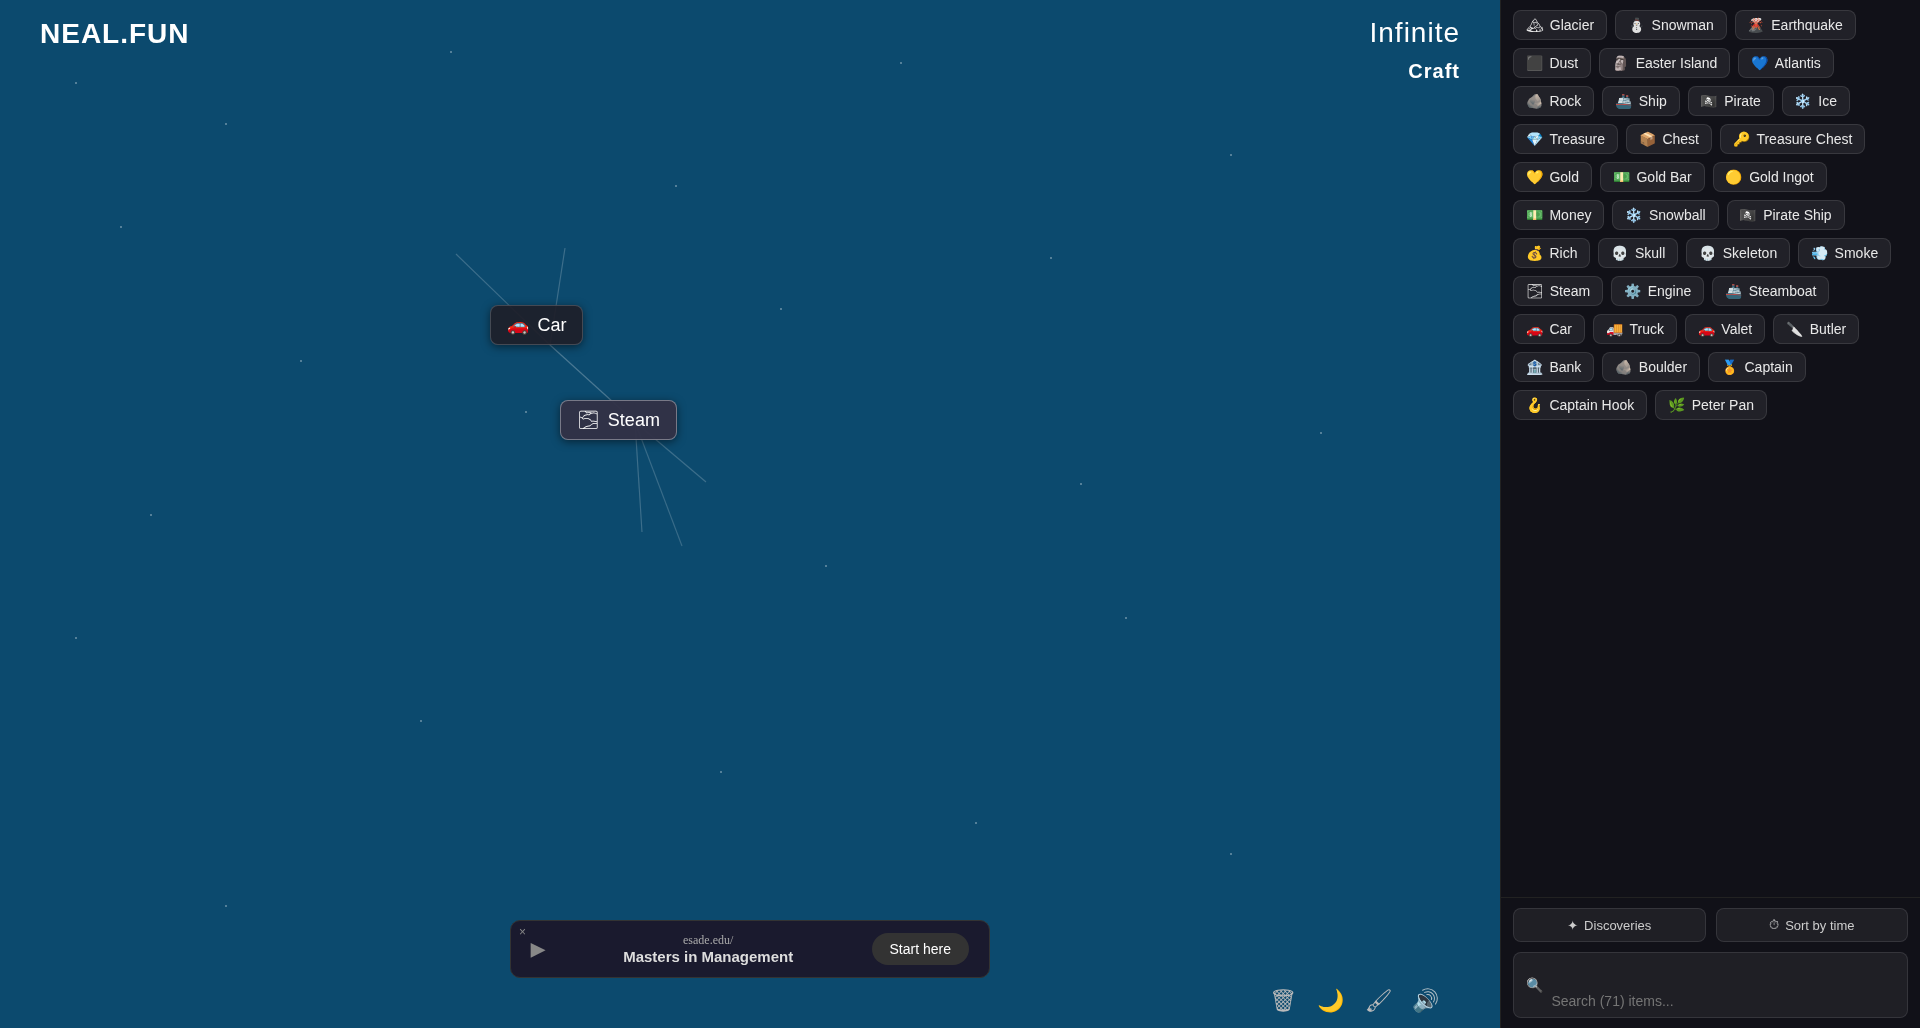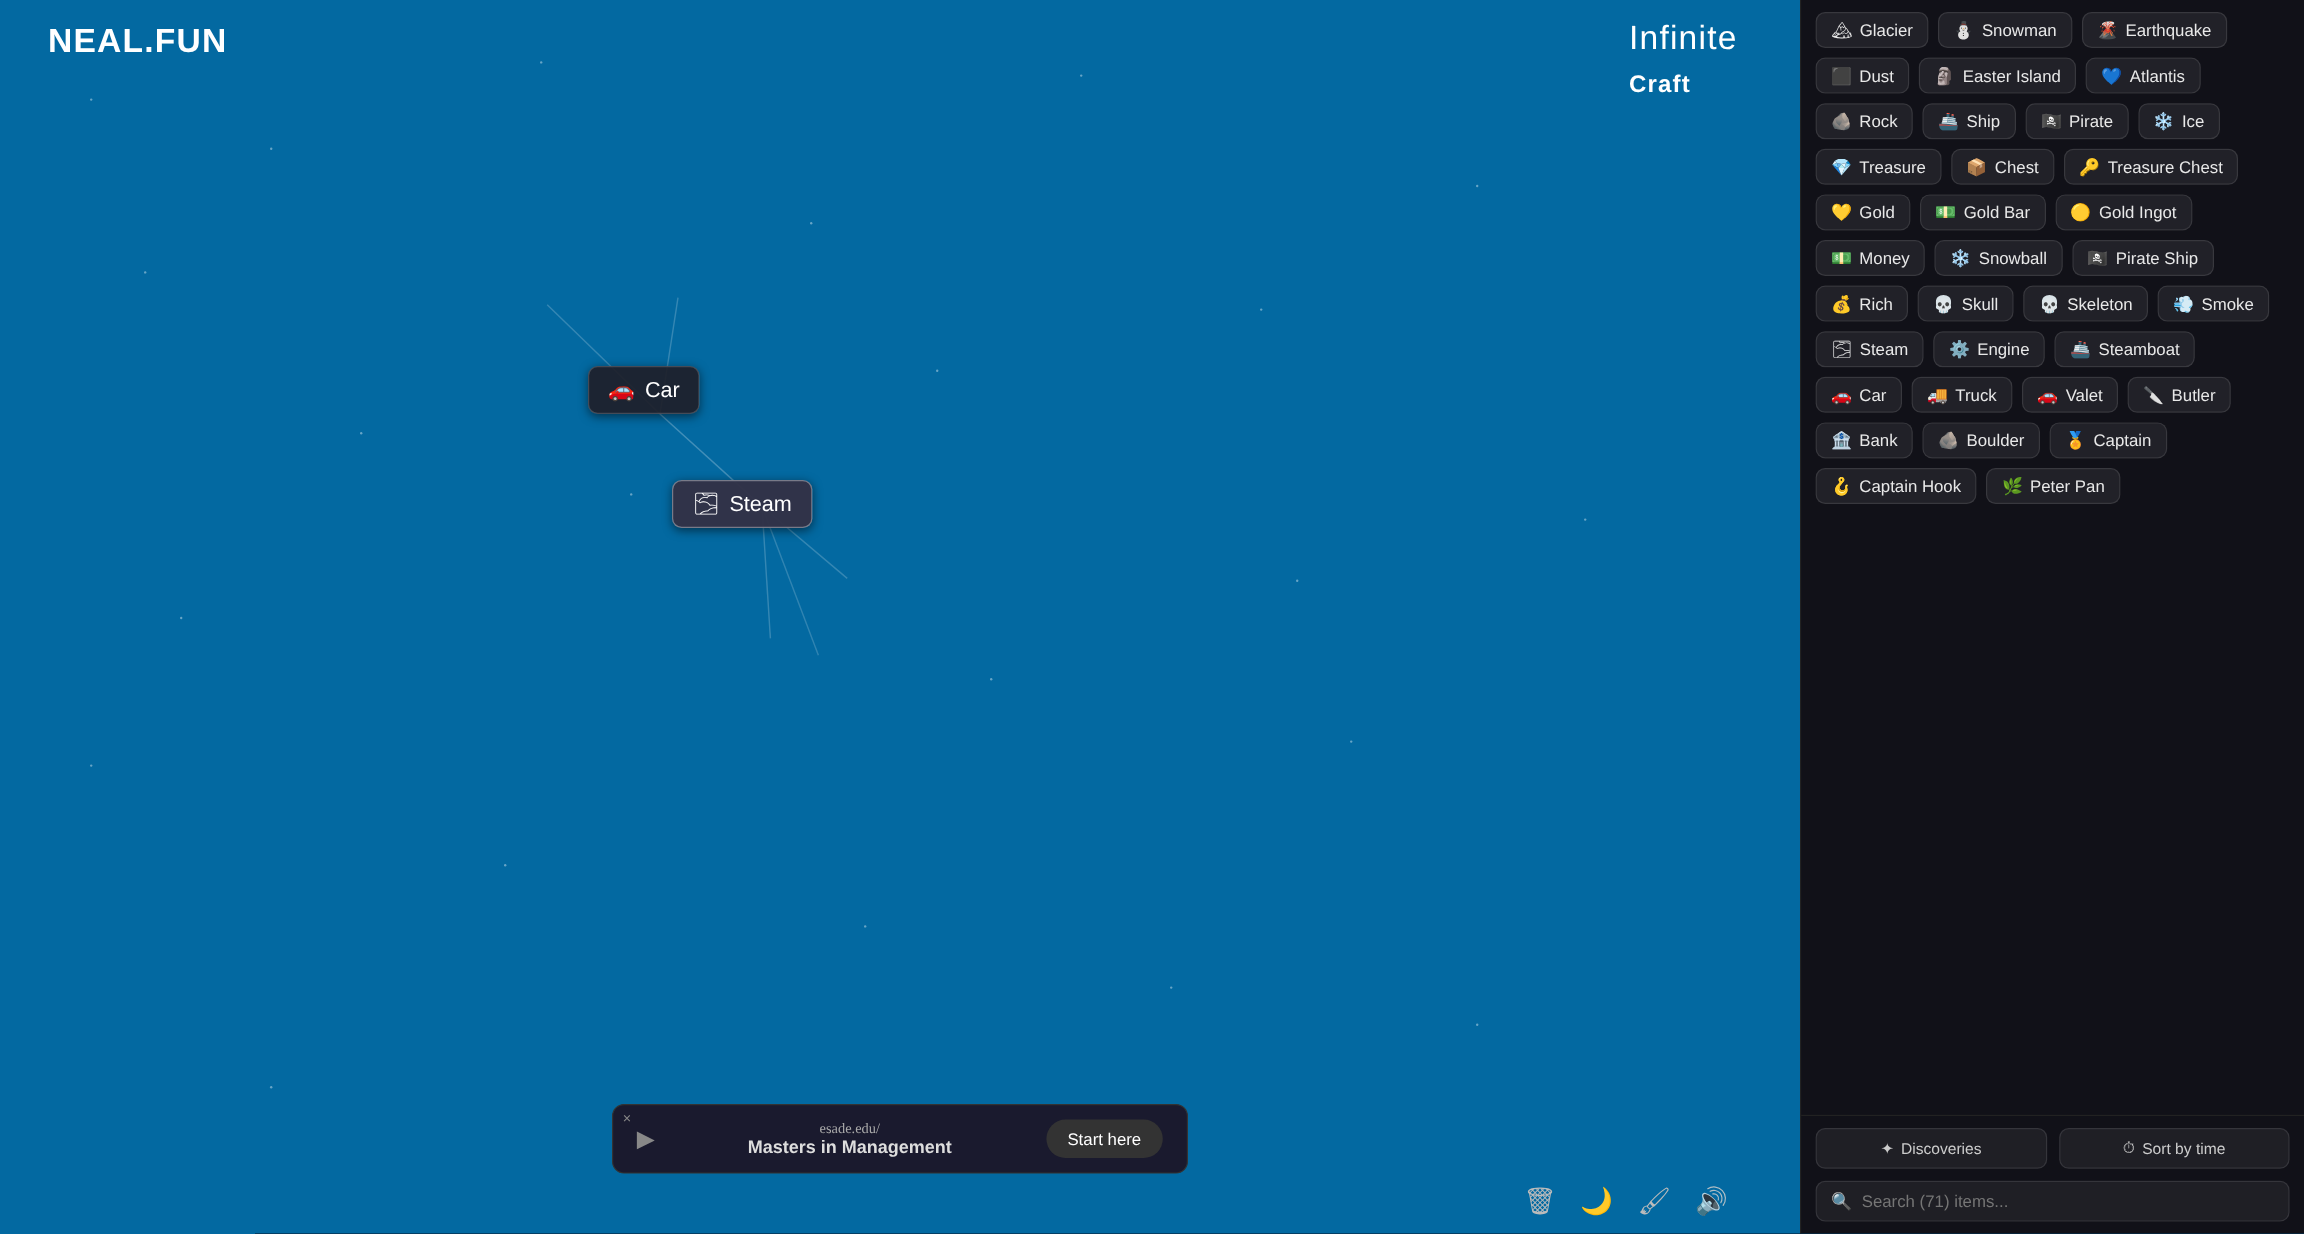--- a/index.html
+++ b/index.html
@@ -9,21 +9,21 @@
       background: #0a0a0f;
       font-family: -apple-system, BlinkMacSystemFont, 'Segoe UI', sans-serif;
       overflow: hidden;
       display: flex;
     }
 
     
     #canvas-area {
       flex: 1;
       position: relative;
-      background: #0369a1;
+      background: #0c4a6e;
       overflow: hidden;
     }
 
     
     .star {
       position: absolute;
       width: 2px;
       height: 2px;
       background: rgba(255,255,255,0.4);
       border-radius: 50%;
@@ -37,24 +37,25 @@
       color: #fff;
       font-size: 28px;
       font-weight: 700;
       letter-spacing: 1px;
     }
 
     
     #game-title {
       position: absolute;
       top: 14px;
-      right: 52px;
+      right: 40px;
       color: #fff;
       font-size: 30px;
       font-weight: 300;
+      text-align: right;
       line-height: 1.2;
     }
 
     
     #lines-svg {
       position: absolute;
       top: 0; left: 0;
       width: 100%; height: 100%;
       pointer-events: none;
     }
@@ -235,20 +236,21 @@
       align-items: center;
       gap: 8px;
     }
     #search-input {
       background: none;
       border: none;
       outline: none;
       color: #ccc;
       font-size: 14px;
       flex: 1;
+      margin-top: 32px;
     }
   </style>
 </head>
 <body>
 
 <div id="canvas-area">
 
   <div class="star" style="top:8%;left:5%"></div>
   <div class="star" style="top:12%;left:15%"></div>
   <div class="star" style="top:22%;left:8%"></div>

